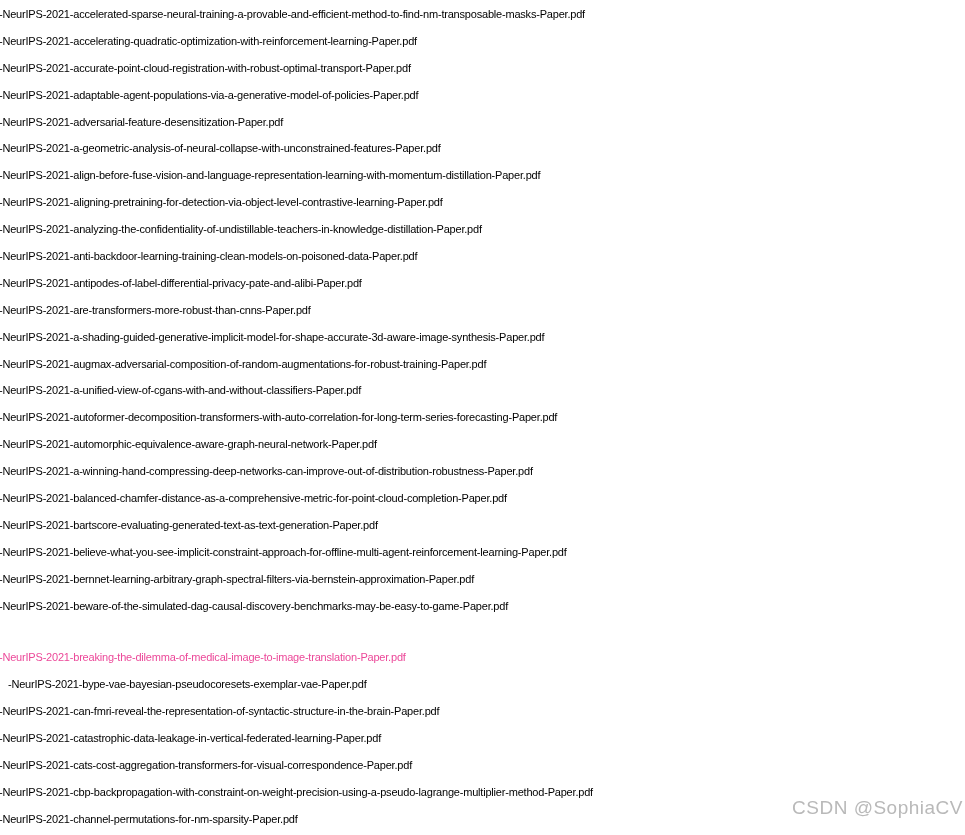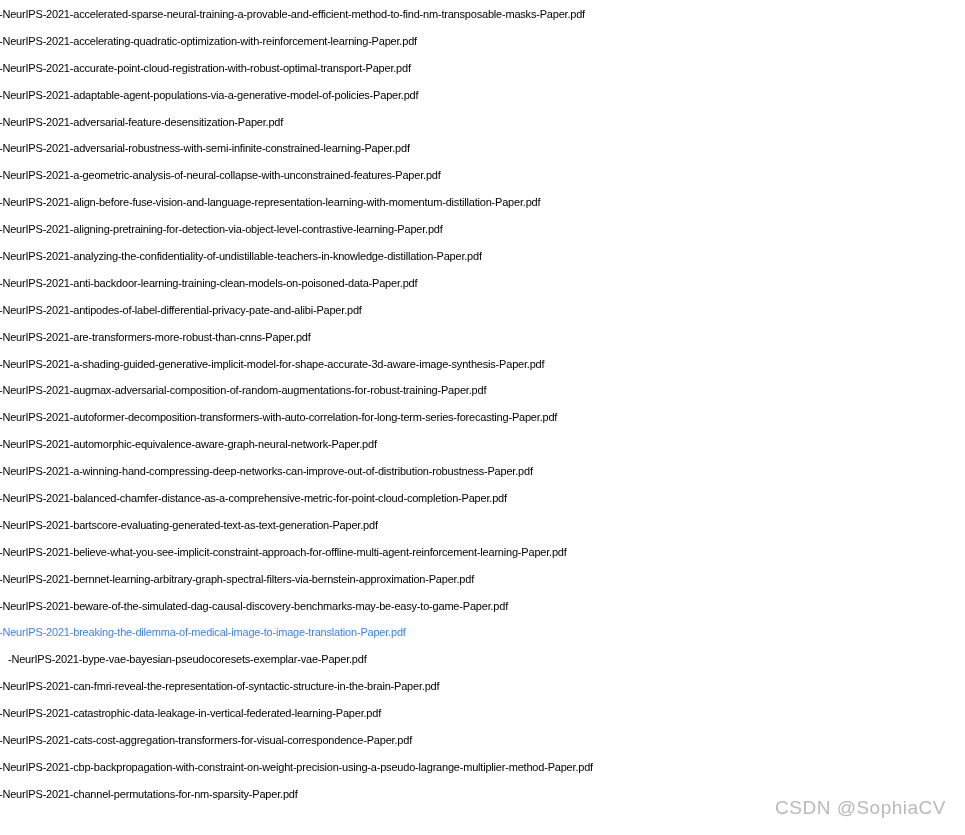--- a/index.html
+++ b/index.html
@@ -23,59 +23,59 @@
     font-size: 11px;
     letter-spacing: -0.2px;
     line-height: 26.9px;
     height: 26.9px;
     white-space: nowrap;
     color: #000000;
     margin-left: -1px;
   }
   .watermark {
     position: absolute;
-    right: 19px;
+    right: 2px;
     top: 797px;
     font-family: "Liberation Sans", sans-serif;
     font-size: 19px;
     font-weight: 400;
     letter-spacing: 0.5px;
     color: #b9b9b9;
     white-space: nowrap;
   }
 </style>
 </head>
 <body style="background: rgb(255, 255, 255);">
 
 <div class="page">
   <div class="file-list">
       <div class="file-row" style="color: rgb(0, 0, 0);">-NeurIPS-2021-accelerated-sparse-neural-training-a-provable-and-efficient-method-to-find-nm-transposable-masks-Paper.pdf</div>
       <div class="file-row" style="color: rgb(0, 0, 0);">-NeurIPS-2021-accelerating-quadratic-optimization-with-reinforcement-learning-Paper.pdf</div>
       <div class="file-row" style="color: rgb(0, 0, 0);">-NeurIPS-2021-accurate-point-cloud-registration-with-robust-optimal-transport-Paper.pdf</div>
       <div class="file-row" style="color: rgb(0, 0, 0);">-NeurIPS-2021-adaptable-agent-populations-via-a-generative-model-of-policies-Paper.pdf</div>
       <div class="file-row" style="color: rgb(0, 0, 0);">-NeurIPS-2021-adversarial-feature-desensitization-Paper.pdf</div>
-      <div class="file-row" style="color: rgb(0, 0, 0);">-NeurIPS-2021-adversarial-robustness-with-semi-infinite-constrained-learning-Paper.pdf</div>
       <div class="file-row" style="color: rgb(0, 0, 0);">-NeurIPS-2021-a-geometric-analysis-of-neural-collapse-with-unconstrained-features-Paper.pdf</div>
       <div class="file-row" style="color: rgb(0, 0, 0);">-NeurIPS-2021-align-before-fuse-vision-and-language-representation-learning-with-momentum-distillation-Paper.pdf</div>
       <div class="file-row" style="color: rgb(0, 0, 0);">-NeurIPS-2021-aligning-pretraining-for-detection-via-object-level-contrastive-learning-Paper.pdf</div>
       <div class="file-row" style="color: rgb(0, 0, 0);">-NeurIPS-2021-analyzing-the-confidentiality-of-undistillable-teachers-in-knowledge-distillation-Paper.pdf</div>
       <div class="file-row" style="color: rgb(0, 0, 0);">-NeurIPS-2021-anti-backdoor-learning-training-clean-models-on-poisoned-data-Paper.pdf</div>
       <div class="file-row" style="color: rgb(0, 0, 0);">-NeurIPS-2021-antipodes-of-label-differential-privacy-pate-and-alibi-Paper.pdf</div>
       <div class="file-row" style="color: rgb(0, 0, 0);">-NeurIPS-2021-are-transformers-more-robust-than-cnns-Paper.pdf</div>
       <div class="file-row" style="color: rgb(0, 0, 0);">-NeurIPS-2021-a-shading-guided-generative-implicit-model-for-shape-accurate-3d-aware-image-synthesis-Paper.pdf</div>
       <div class="file-row" style="color: rgb(0, 0, 0);">-NeurIPS-2021-augmax-adversarial-composition-of-random-augmentations-for-robust-training-Paper.pdf</div>
+      <div class="file-row" style="color: rgb(0, 0, 0);">-NeurIPS-2021-a-unified-view-of-cgans-with-and-without-classifiers-Paper.pdf</div>
       <div class="file-row" style="color: rgb(0, 0, 0);">-NeurIPS-2021-autoformer-decomposition-transformers-with-auto-correlation-for-long-term-series-forecasting-Paper.pdf</div>
       <div class="file-row" style="color: rgb(0, 0, 0);">-NeurIPS-2021-automorphic-equivalence-aware-graph-neural-network-Paper.pdf</div>
       <div class="file-row" style="color: rgb(0, 0, 0);">-NeurIPS-2021-a-winning-hand-compressing-deep-networks-can-improve-out-of-distribution-robustness-Paper.pdf</div>
       <div class="file-row" style="color: rgb(0, 0, 0);">-NeurIPS-2021-balanced-chamfer-distance-as-a-comprehensive-metric-for-point-cloud-completion-Paper.pdf</div>
       <div class="file-row" style="color: rgb(0, 0, 0);">-NeurIPS-2021-bartscore-evaluating-generated-text-as-text-generation-Paper.pdf</div>
       <div class="file-row" style="color: rgb(0, 0, 0);">-NeurIPS-2021-believe-what-you-see-implicit-constraint-approach-for-offline-multi-agent-reinforcement-learning-Paper.pdf</div>
       <div class="file-row" style="color: rgb(0, 0, 0);">-NeurIPS-2021-bernnet-learning-arbitrary-graph-spectral-filters-via-bernstein-approximation-Paper.pdf</div>
       <div class="file-row" style="color: rgb(0, 0, 0);">-NeurIPS-2021-beware-of-the-simulated-dag-causal-discovery-benchmarks-may-be-easy-to-game-Paper.pdf</div>
-      <div class="file-row" style="color: #3b82f6;">-NeurIPS-2021-breaking-the-dilemma-of-medical-image-to-image-translation-Paper.pdf</div>
+      <div class="file-row" style="color: #ec4899; margin-top: 25px;">-NeurIPS-2021-breaking-the-dilemma-of-medical-image-to-image-translation-Paper.pdf</div>
       <div class="file-row" style="color: rgb(0, 0, 0); margin-left: 8px;">-NeurIPS-2021-bype-vae-bayesian-pseudocoresets-exemplar-vae-Paper.pdf</div>
       <div class="file-row" style="color: rgb(0, 0, 0);">-NeurIPS-2021-can-fmri-reveal-the-representation-of-syntactic-structure-in-the-brain-Paper.pdf</div>
       <div class="file-row" style="color: rgb(0, 0, 0);">-NeurIPS-2021-catastrophic-data-leakage-in-vertical-federated-learning-Paper.pdf</div>
       <div class="file-row" style="color: rgb(0, 0, 0);">-NeurIPS-2021-cats-cost-aggregation-transformers-for-visual-correspondence-Paper.pdf</div>
       <div class="file-row" style="color: rgb(0, 0, 0);">-NeurIPS-2021-cbp-backpropagation-with-constraint-on-weight-precision-using-a-pseudo-lagrange-multiplier-method-Paper.pdf</div>
       <div class="file-row" style="color: rgb(0, 0, 0);">-NeurIPS-2021-channel-permutations-for-nm-sparsity-Paper.pdf</div>
     </div>
   <div class="watermark" style="color: rgb(185, 185, 185);">CSDN @SophiaCV</div>
 </div>
 

